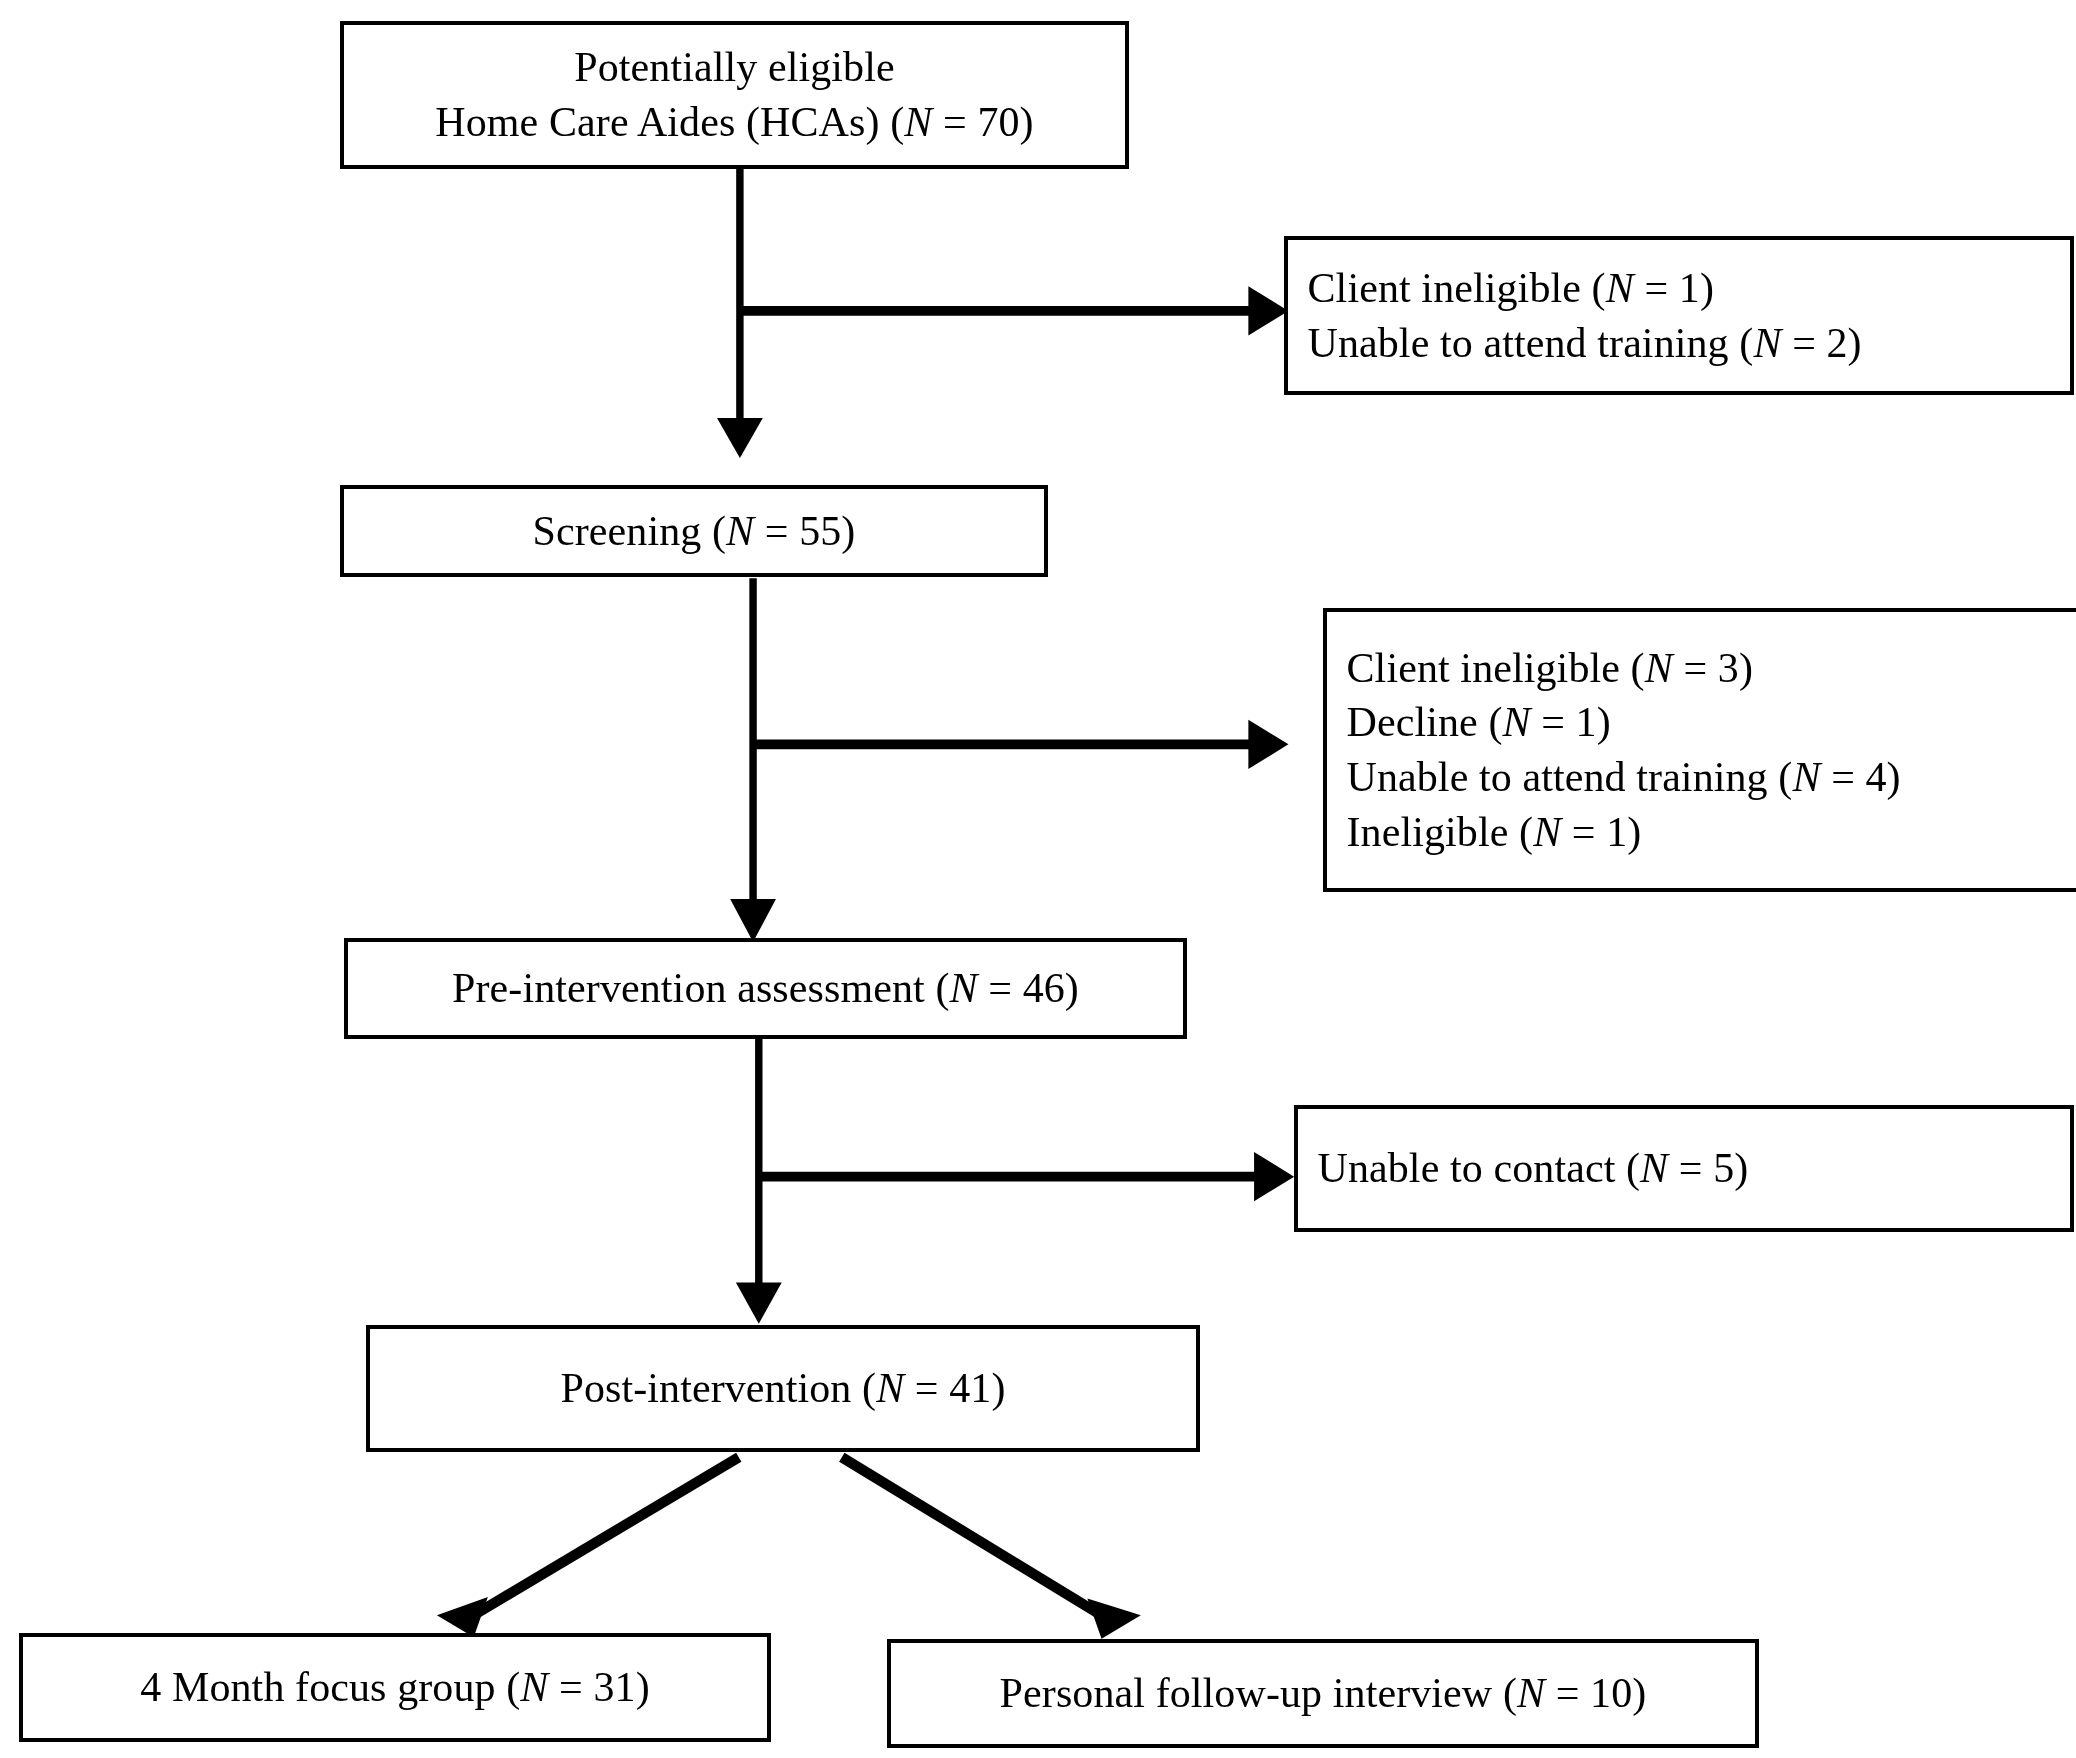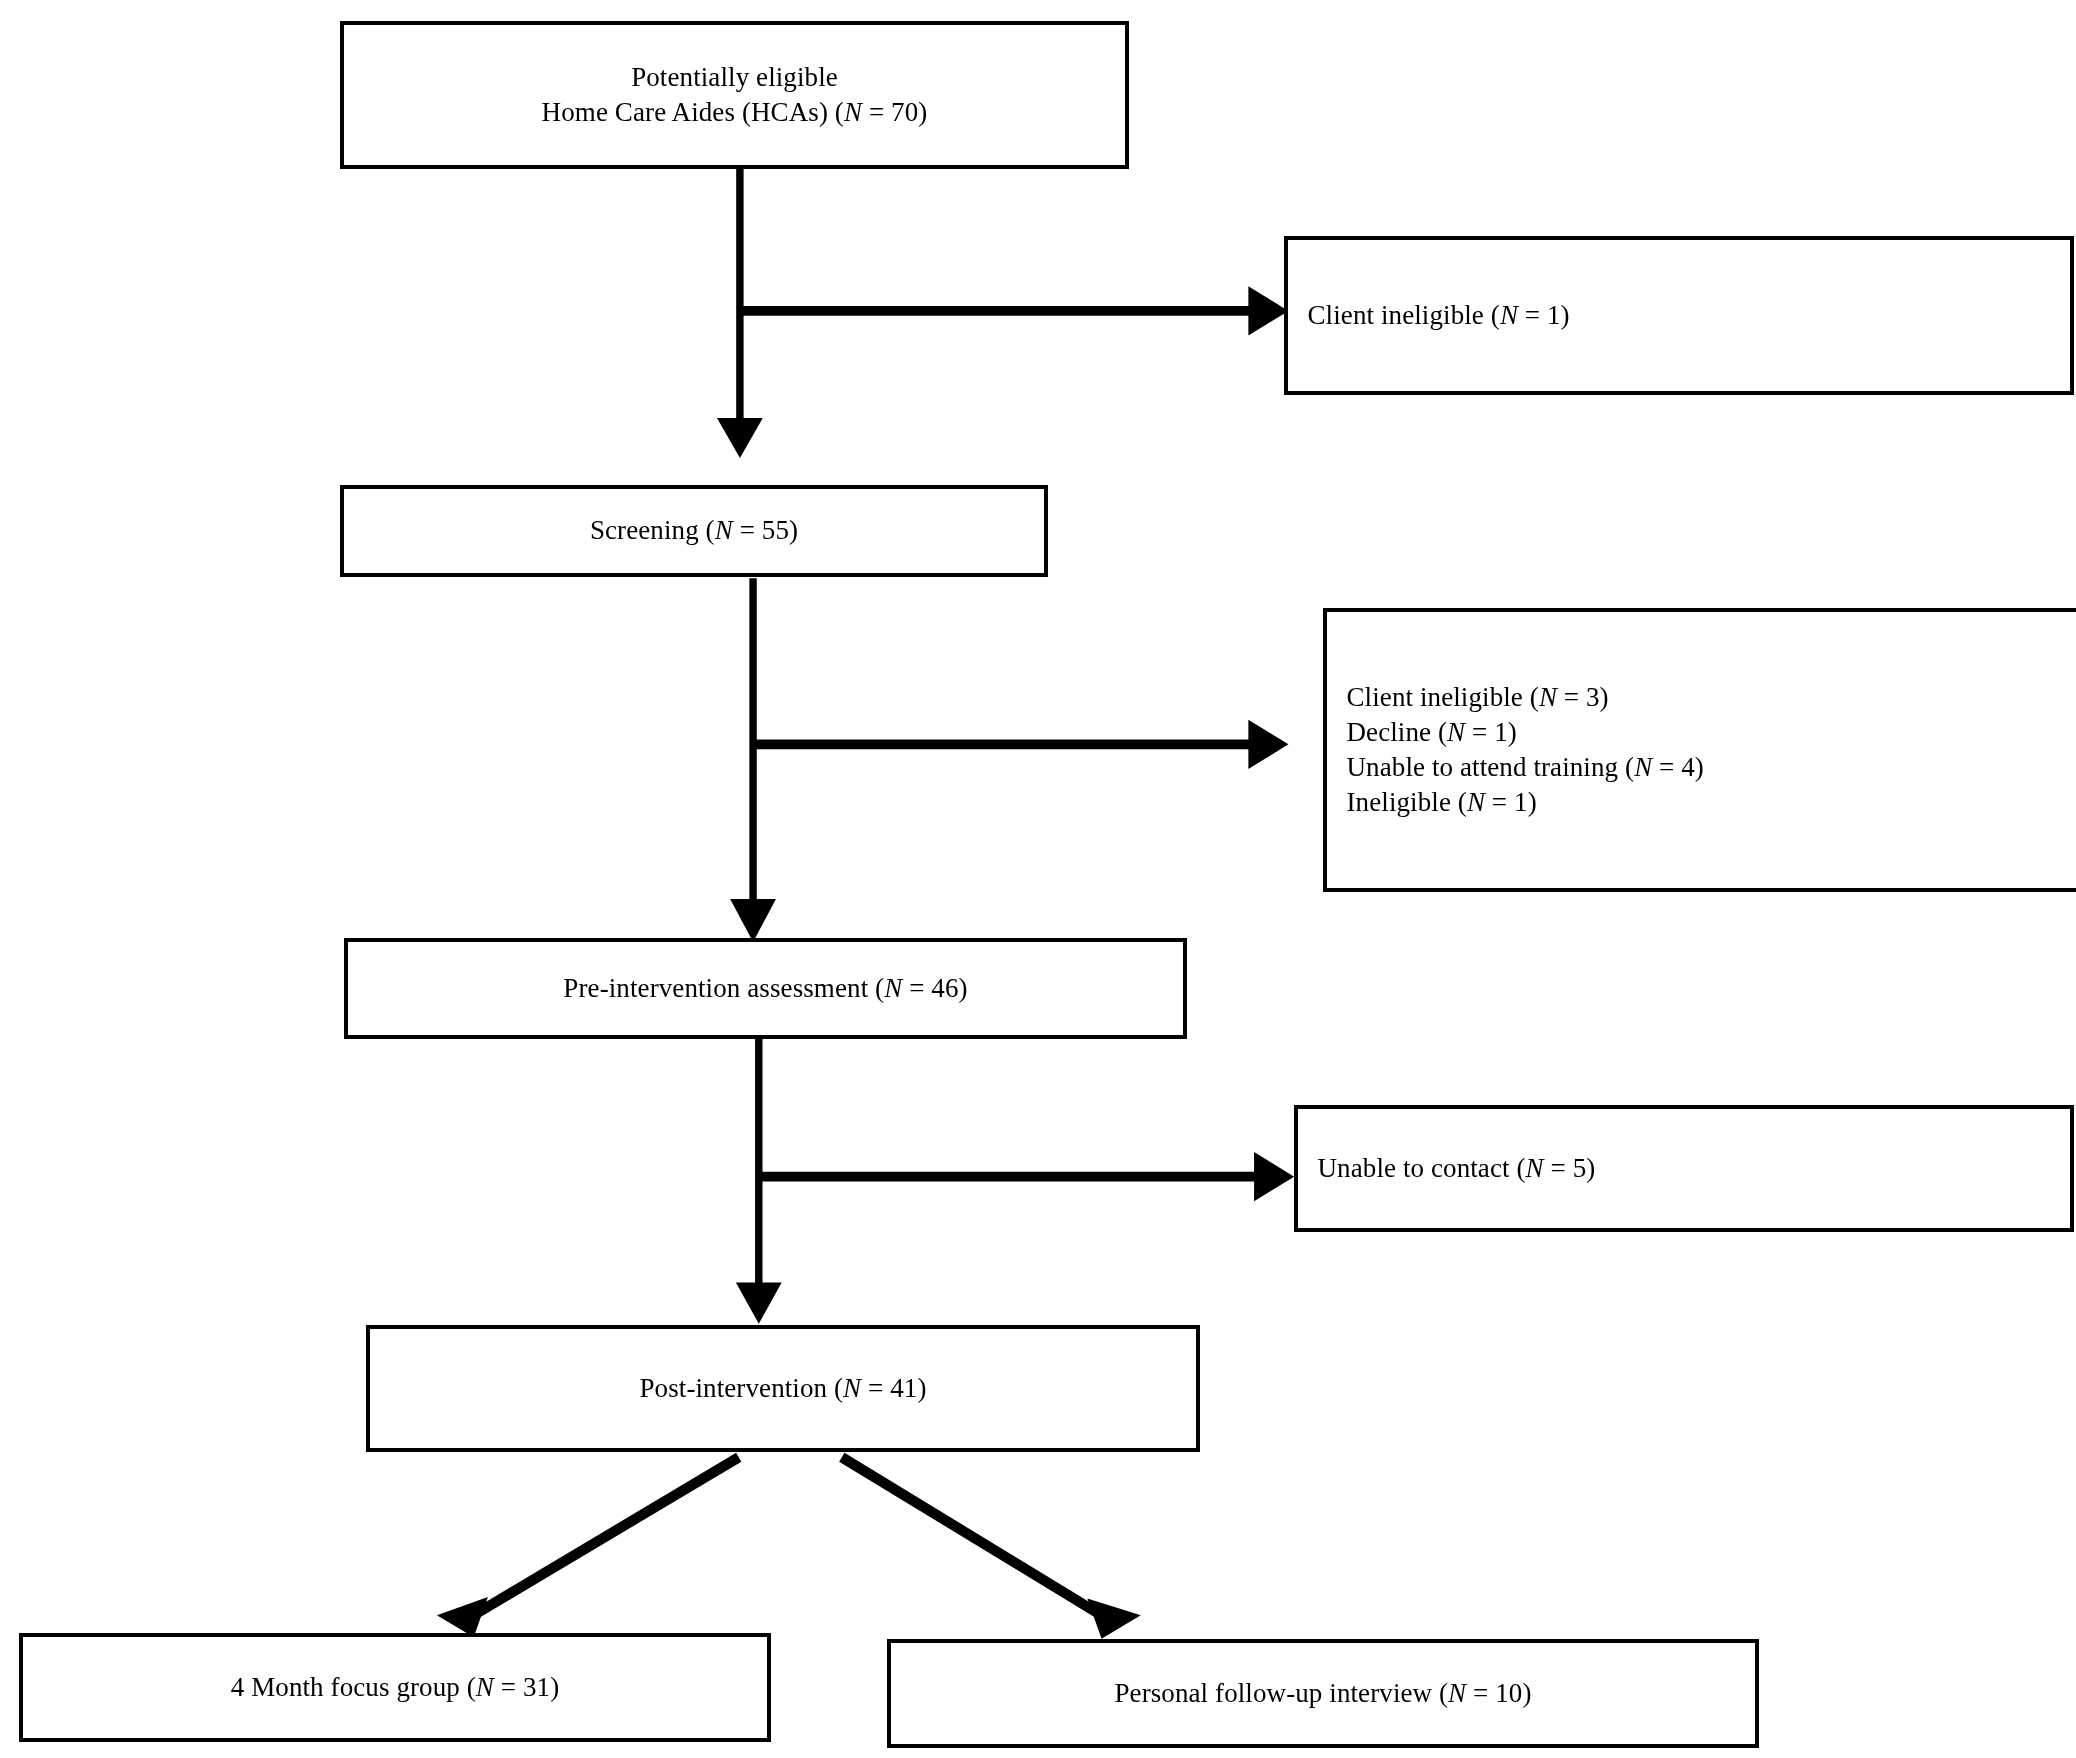--- a/index.html
+++ b/index.html
@@ -38,21 +38,21 @@
   .node-box.center-al {
     align-items: center;
     text-align: center;
   }
   .node-box.left-al {
     align-items: flex-start;
     text-align: left;
     padding-left: 19.5px;
   }
   .node-line {
-    font-size: 27px;
+    font-size: 42px;
     line-height: 1.30;
     color: #000000;
     white-space: nowrap;
     letter-spacing: 0.1px;
   }
   .node-line .nvar {
     font-style: italic;
   }
 </style>
 </head>
@@ -92,20 +92,21 @@
     <polygon points="1920,2772 1985,2845 1905,2845" fill="#000000" transform="rotate(-31 1945 2820)"></polygon>
   </svg>
 
   <div class="node-box center-al" style="left:340px; top:20.6px; width:789px; height:148px;">
     <div class="node-line">Potentially eligible</div>
     <div class="node-line"><span>Home Care Aides (HCAs) (</span><span class="nvar">N</span><span> = 70)</span></div>
   </div>
 
   <div class="node-box left-al" style="left:1284px; top:236px; width:790px; height:159px;">
     <div class="node-line"><span>Client ineligible (</span><span class="nvar">N</span><span> = 1)</span></div>
+    <div class="node-line"><span>Unable to attend training (</span><span class="nvar">N</span><span> = 2)</span></div>
   </div>
 
   <div class="node-box center-al" style="left:340px; top:485px; width:708px; height:92px;">
     <div class="node-line"><span>Screening (</span><span class="nvar">N</span><span> = 55)</span></div>
   </div>
 
   <div class="node-box left-al" style="left:1323px; top:608px; width:785px; height:284px;">
     <div class="node-line"><span>Client ineligible (</span><span class="nvar">N</span><span> = 3)</span></div>
     <div class="node-line"><span>Decline (</span><span class="nvar">N</span><span> = 1)</span></div>
     <div class="node-line"><span>Unable to attend training (</span><span class="nvar">N</span><span> = 4)</span></div>

